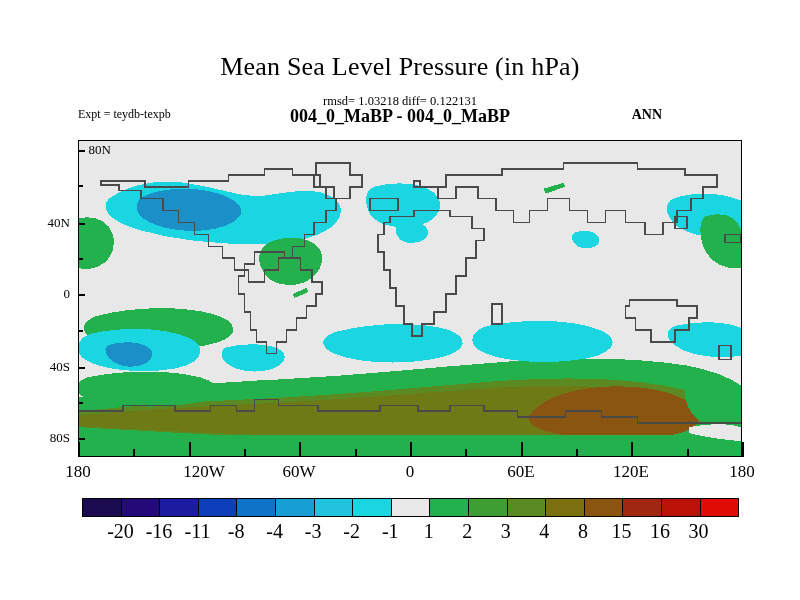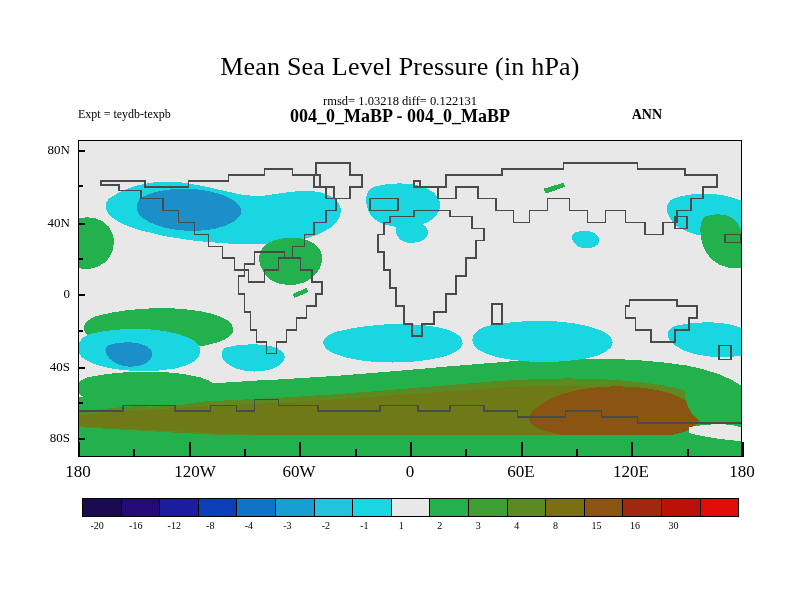--- a/index.html
+++ b/index.html
@@ -146,21 +146,22 @@
     position: absolute;
     left: 82px;
     top: 520px;
     width: 657px;
     height: 22px;
   }
   .cb-label {
     position: absolute;
     top: 0;
     width: 60px;
-    font-size: 10px;
+    text-align: center;
+    font-size: 20px;
     transform: translateX(-30px);
     white-space: nowrap;
   }
 </style>
 </head>
 <body>
 
 <div id="figure">
 
   <div id="main-title">Mean Sea Level Pressure (in hPa)</div>
@@ -332,42 +333,42 @@
   <div class="tickmark-y" style="top:150px;"></div>
   <div class="tickmark-y minor" style="top:185px;"></div>
   <div class="tickmark-y" style="top:223px;"></div>
   <div class="tickmark-y minor" style="top:258px;"></div>
   <div class="tickmark-y" style="top:294px;"></div>
   <div class="tickmark-y minor" style="top:330px;"></div>
   <div class="tickmark-y" style="top:367px;"></div>
   <div class="tickmark-y minor" style="top:402px;"></div>
   <div class="tickmark-y" style="top:438px;"></div>
 
-  <div class="ytick" style="top:150px;">80N</div>
+  <div class="ytick" style="top:150px;margin-left:41px;">80N</div>
   <div class="ytick" style="top:223px;">40N</div>
   <div class="ytick" style="top:294px;">0</div>
   <div class="ytick" style="top:367px;">40S</div>
   <div class="ytick" style="top:438px;">80S</div>
 
   <div class="tickmark-x" style="left:78px;"></div>
   <div class="tickmark-x minor" style="left:133px;"></div>
   <div class="tickmark-x" style="left:189px;"></div>
   <div class="tickmark-x minor" style="left:244px;"></div>
   <div class="tickmark-x" style="left:299px;"></div>
   <div class="tickmark-x minor" style="left:355px;"></div>
   <div class="tickmark-x" style="left:410px;"></div>
   <div class="tickmark-x minor" style="left:465px;"></div>
   <div class="tickmark-x" style="left:521px;"></div>
   <div class="tickmark-x minor" style="left:576px;"></div>
   <div class="tickmark-x" style="left:631px;"></div>
   <div class="tickmark-x minor" style="left:687px;"></div>
   <div class="tickmark-x" style="left:742px;"></div>
 
   <div class="xtick" style="left:78px;">180</div>
-  <div class="xtick" style="left:195px;">120W</div>
+  <div class="xtick" style="left:204px;">120W</div>
   <div class="xtick" style="left:299px;">60W</div>
   <div class="xtick" style="left:410px;">0</div>
   <div class="xtick" style="left:521px;">60E</div>
   <div class="xtick" style="left:631px;">120E</div>
   <div class="xtick" style="left:742px;">180</div>
 
   <div id="colorbar">
       <div class="cb-cell" style="background: rgb(26, 10, 80);"></div>
       <div class="cb-cell" style="background: rgb(36, 10, 120);"></div>
       <div class="cb-cell" style="background: rgb(28, 28, 160);"></div>
@@ -382,21 +383,21 @@
       <div class="cb-cell" style="background: rgb(92, 138, 34);"></div>
       <div class="cb-cell" style="background: rgb(122, 112, 16);"></div>
       <div class="cb-cell" style="background: rgb(138, 85, 16);"></div>
       <div class="cb-cell" style="background: rgb(160, 40, 16);"></div>
       <div class="cb-cell" style="background: rgb(187, 18, 8);"></div>
       <div class="cb-cell" style="background: rgb(224, 12, 6);"></div>
     </div>
   <div id="cb-labels">
       <div class="cb-label" style="left: 38.5294px;">-20</div>
       <div class="cb-label" style="left: 77.0588px;">-16</div>
-      <div class="cb-label" style="left: 115.588px;">-12</div>
+      <div class="cb-label" style="left: 115.588px;">-11</div>
       <div class="cb-label" style="left: 154.118px;">-8</div>
       <div class="cb-label" style="left: 192.647px;">-4</div>
       <div class="cb-label" style="left: 231.176px;">-3</div>
       <div class="cb-label" style="left: 269.706px;">-2</div>
       <div class="cb-label" style="left: 308.235px;">-1</div>
       <div class="cb-label" style="left: 346.765px;">1</div>
       <div class="cb-label" style="left: 385.294px;">2</div>
       <div class="cb-label" style="left: 423.824px;">3</div>
       <div class="cb-label" style="left: 462.353px;">4</div>
       <div class="cb-label" style="left: 500.882px;">8</div>

